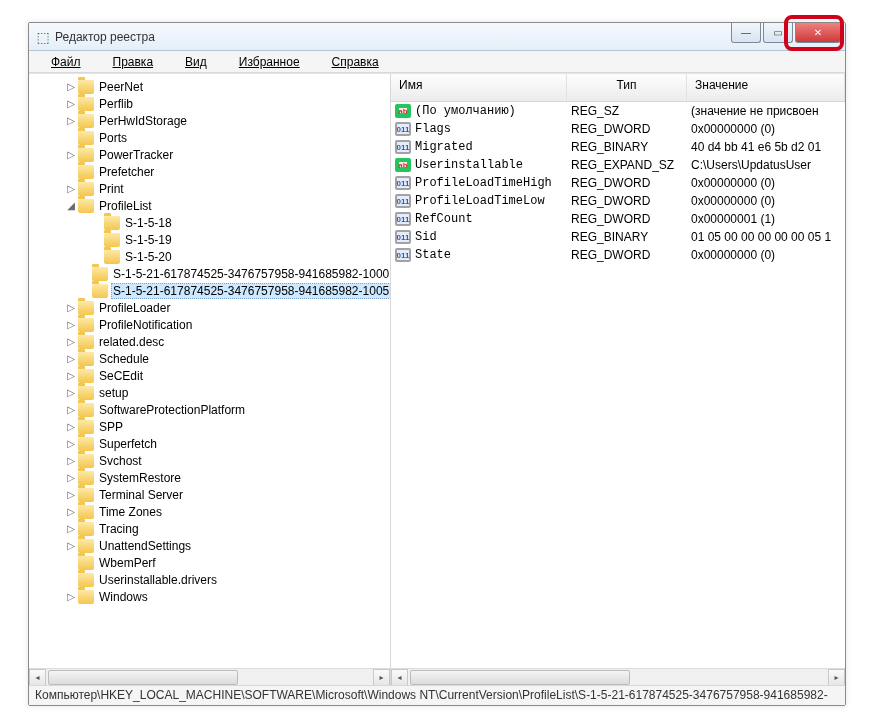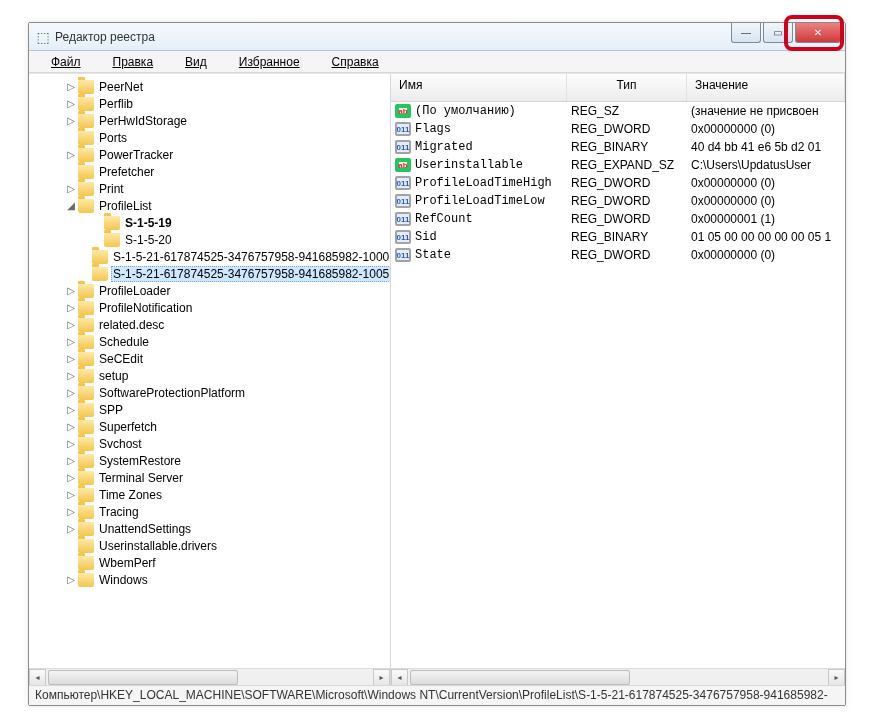--- a/index.html
+++ b/index.html
@@ -275,21 +275,26 @@
           <div class="tree-row" style="padding-left: 34px;">
             <span class="twisty">▷</span>
             <span class="folder"></span>
             <span class="label">Print</span>
           </div>
           <div class="tree-row" style="padding-left: 34px;">
             <span class="twisty">◢</span>
             <span class="folder"></span>
             <span class="label">ProfileList</span>
           </div>
-          <div class="tree-row" style="padding-left: 60px; font-weight: bold;">
+          <div class="tree-row" style="padding-left: 60px;">
+            <span class="twisty"></span>
+            <span class="folder"></span>
+            <span class="label">S-1-5-18</span>
+          </div>
+          <div class="tree-row" style="padding-left: 60px;">
             <span class="twisty"></span>
             <span class="folder"></span>
             <span class="label">S-1-5-19</span>
           </div>
           <div class="tree-row" style="padding-left: 60px;">
             <span class="twisty"></span>
             <span class="folder"></span>
             <span class="label">S-1-5-20</span>
           </div>
           <div class="tree-row" style="padding-left: 60px;">
@@ -373,26 +378,26 @@
             <span class="label">Tracing</span>
           </div>
           <div class="tree-row" style="padding-left: 34px;">
             <span class="twisty">▷</span>
             <span class="folder"></span>
             <span class="label">UnattendSettings</span>
           </div>
           <div class="tree-row" style="padding-left: 34px;">
             <span class="twisty"></span>
             <span class="folder"></span>
+            <span class="label">WbemPerf</span>
+          </div>
+          <div class="tree-row" style="padding-left: 34px;">
+            <span class="twisty"></span>
+            <span class="folder"></span>
             <span class="label">Userinstallable.drivers</span>
-          </div>
-          <div class="tree-row" style="padding-left: 34px;">
-            <span class="twisty"></span>
-            <span class="folder"></span>
-            <span class="label">WbemPerf</span>
           </div>
           <div class="tree-row" style="padding-left: 34px;">
             <span class="twisty">▷</span>
             <span class="folder"></span>
             <span class="label">Windows</span>
           </div>
         </div>
       <div class="hscroll">
         <div class="arrow">◂</div>
         <div class="track">

